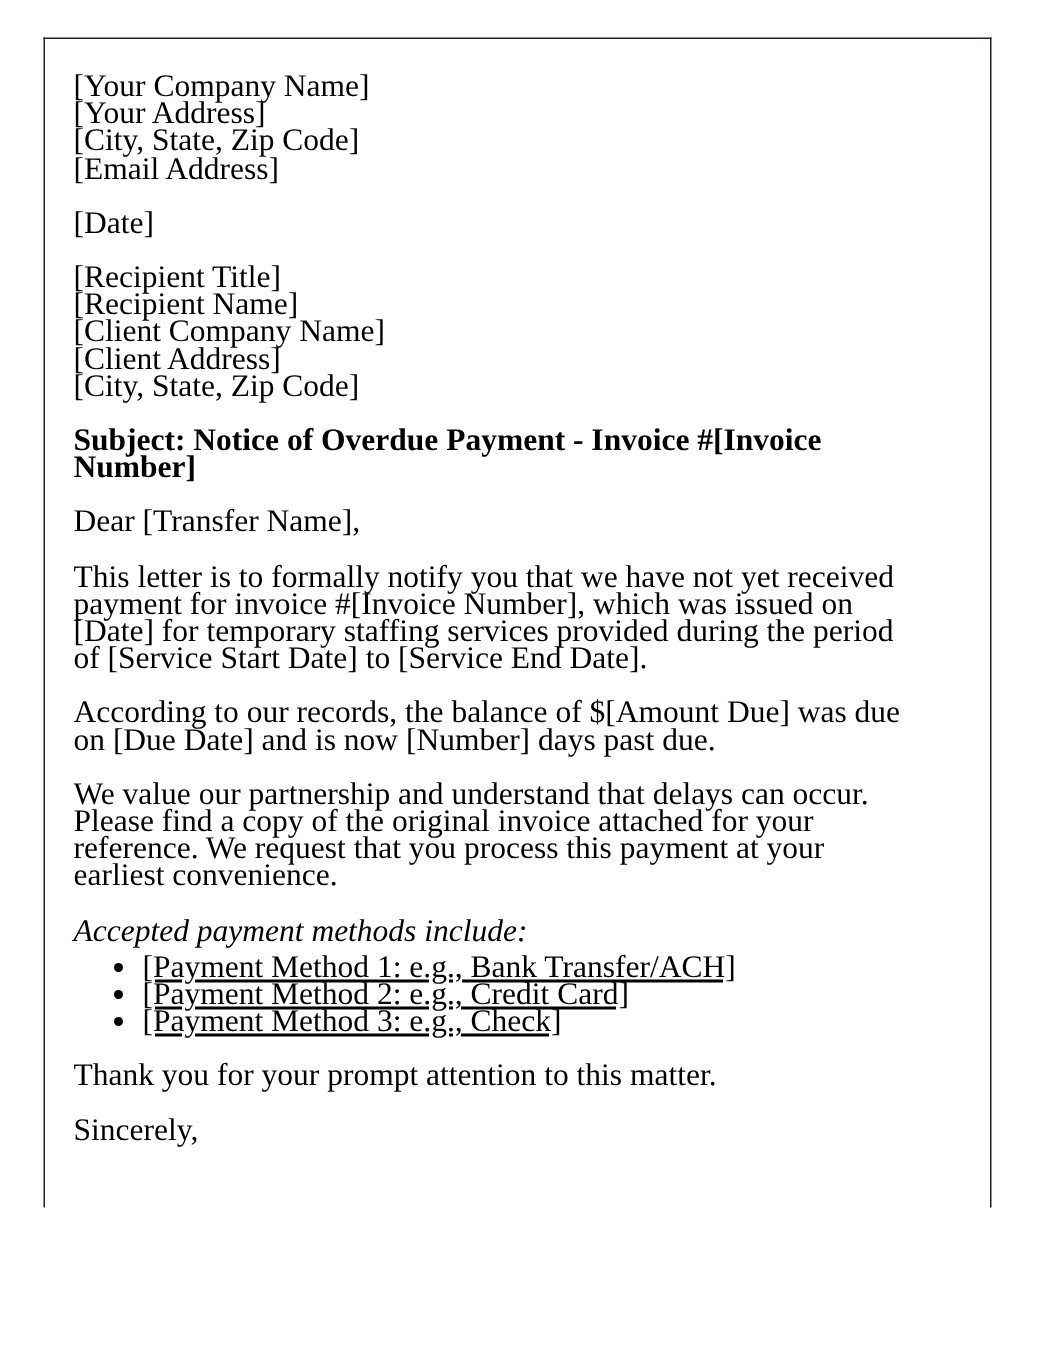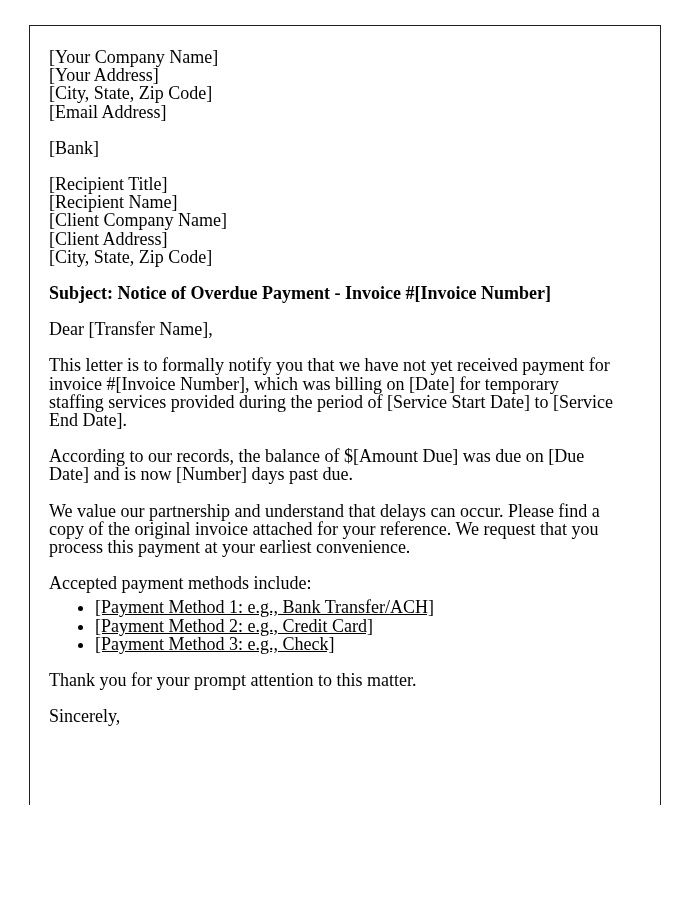--- a/index.html
+++ b/index.html
@@ -29,21 +29,21 @@
     box-sizing: border-box;
     overflow: hidden;
     background: #ffffff;
   }
 
   .letter-body {
     position: absolute;
     left: 19px;
     top: 22px;
     width: 566px;
-    font-size: 18px;
+    font-size: 21px;
     line-height: 18.2px;
   }
 
   .addr-block {
     margin: 0 0 18px 0;
   }
   .addr-line {
     display: block;
     white-space: nowrap;
   }
@@ -65,20 +65,21 @@
     margin: 0 0 18px 0;
   }
 
   .para {
     margin: 0 0 18px 0;
     text-align: left;
   }
 
   .list-intro {
     margin: 0 0 6px 0;
+    font-style: italic;
   }
 
   ul.payment-list {
     margin: 0 0 18px 0;
     padding: 0 0 0 46px;
     list-style-type: disc;
     text-decoration: underline;
   }
   ul.payment-list li {
     margin: 0;
@@ -96,35 +97,35 @@
 <div class="page-frame">
   <div class="letter-body">
 
     <div class="addr-block">
       <span class="addr-line">[Your Company Name]</span>
       <span class="addr-line">[Your Address]</span>
       <span class="addr-line">[City, State, Zip Code]</span>
       <span class="addr-line">[Email Address]</span>
     </div>
 
-    <div class="date-block">[Bank]</div>
+    <div class="date-block">[Date]</div>
 
     <div class="recipient-block">
       <span class="addr-line">[Recipient Title]</span>
       <span class="addr-line">[Recipient Name]</span>
       <span class="addr-line">[Client Company Name]</span>
       <span class="addr-line">[Client Address]</span>
       <span class="addr-line">[City, State, Zip Code]</span>
     </div>
 
     <div class="subject-line">Subject: Notice of Overdue Payment - Invoice #[Invoice Number]</div>
 
     <div class="salutation">Dear [Transfer Name],</div>
 
-    <p class="para">This letter is to formally notify you that we have not yet received payment for invoice #[Invoice Number], which was billing on [Date] for temporary staffing services provided during the period of [Service Start Date] to [Service End Date].</p>
+    <p class="para">This letter is to formally notify you that we have not yet received payment for invoice #[Invoice Number], which was issued on [Date] for temporary staffing services provided during the period of [Service Start Date] to [Service End Date].</p>
     <p class="para">According to our records, the balance of $[Amount Due] was due on [Due Date] and is now [Number] days past due.</p>
     <p class="para">We value our partnership and understand that delays can occur. Please find a copy of the original invoice attached for your reference. We request that you process this payment at your earliest convenience.</p>
 
     <p class="list-intro">Accepted payment methods include:</p>
 
     <ul class="payment-list">
       <li>[Payment Method 1: e.g., Bank Transfer/ACH]</li>
       <li>[Payment Method 2: e.g., Credit Card]</li>
       <li>[Payment Method 3: e.g., Check]</li>
     </ul>

